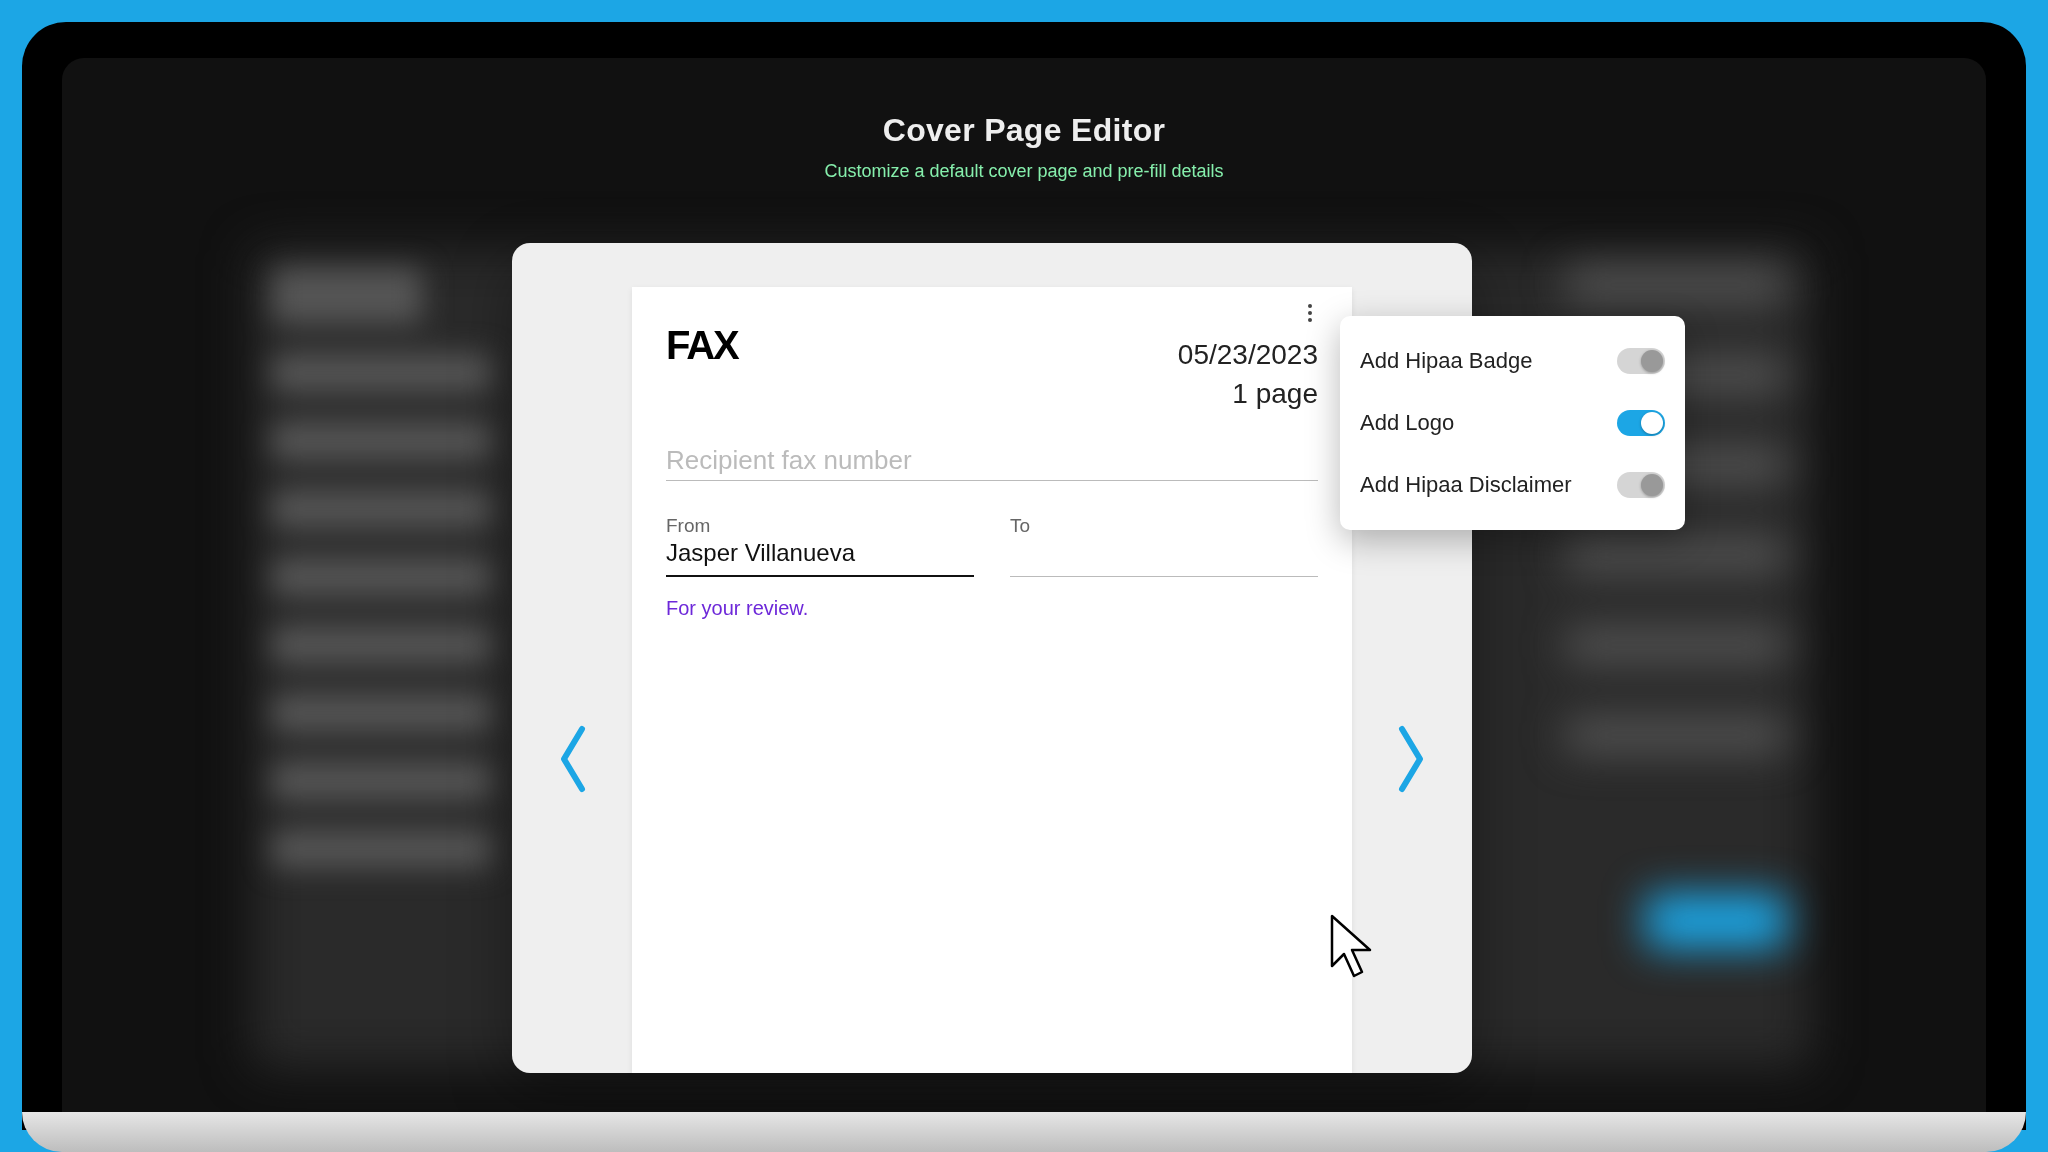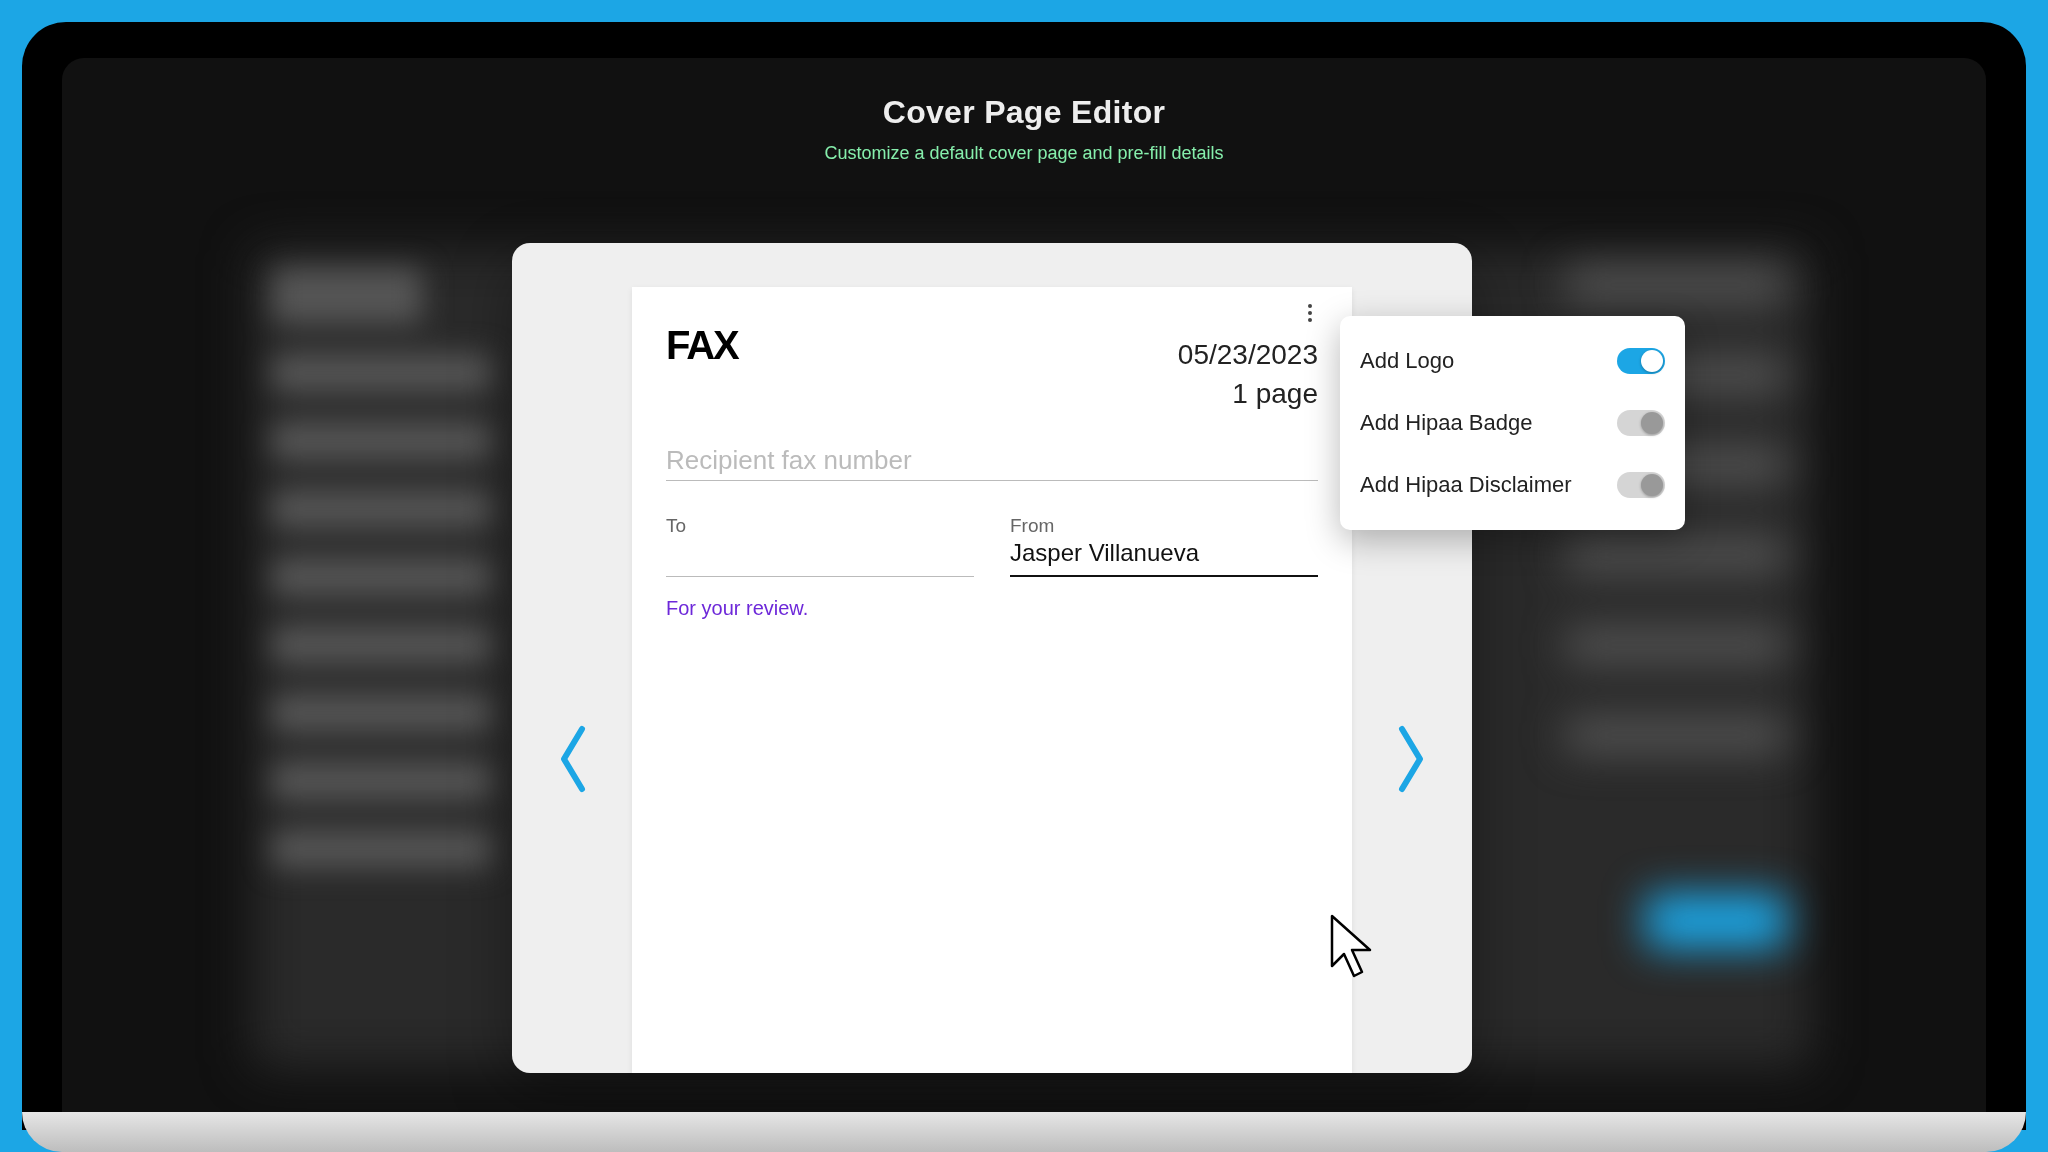--- a/index.html
+++ b/index.html
@@ -47,21 +47,21 @@
   right: 200px; top: 210px;
   width: 220px; height: 680px;
   display: flex; flex-direction: column;
   gap: 56px;
   filter: blur(20px);
 }
 .blurred-right div { background: #555; height: 34px; border-radius: 6px; }
 .blurred-right .btn { background: #1ca6e5; height: 54px; width: 140px; align-self: flex-end; margin-top: auto;}
 .header {
   text-align: center;
-  padding-top: 36px;
+  padding-top: 54px;
   color: #eee;
 }
 .header h1 { font-size: 32px; font-weight: 700; letter-spacing: .3px; }
 .header p { font-size: 18px; color: #86efac; margin-top: 12px; }
 
 .editor-card {
   position: absolute;
   left: 450px; top: 185px;
   width: 960px; height: 830px;
   background: #efefef;
@@ -207,48 +207,48 @@
             <div>05/23/2023</div>
             <div>1 page</div>
           </div>
         </div>
 
         <div class="field-full">
           <div class="field-placeholder">Recipient fax number</div>
         </div>
 
         <div class="field-row">
+          <div class="field active">
+            <div class="field-label">From</div>
+            <div class="field-value">Jasper Villanueva</div>
+          </div>
           <div class="field">
             <div class="field-label">To</div>
             <div class="field-value"></div>
           </div>
-          <div class="field active">
-            <div class="field-label">From</div>
-            <div class="field-value">Jasper Villanueva</div>
-          </div>
         </div>
 
         <div class="comments-text">For your review.</div>
       </div>
     </div>
 
     <div class="options-popover">
+      <div class="option-row">
+        <span>Add Hipaa Badge</span>
+        <div class="toggle off">
+            <div class="knob"></div>
+          </div>
+      </div>
       <div class="option-row">
         <span>Add Logo</span>
         <div class="toggle on">
             <div class="knob"></div>
           </div>
       </div>
       <div class="option-row">
-        <span>Add Hipaa Badge</span>
-        <div class="toggle off">
-            <div class="knob"></div>
-          </div>
-      </div>
-      <div class="option-row">
         <span>Add Hipaa Disclaimer</span>
         <div class="toggle off">
             <div class="knob"></div>
           </div>
       </div>
     </div>
 
     <div class="cursor-pointer">
       <svg width="54" height="68" viewBox="0 0 54 68">
         <path d="M4 2 L4 52 L16 40 L26 62 L34 58 L24 36 L42 36 Z" fill="#fff" stroke="#000" stroke-width="2.5" stroke-linejoin="round"></path>

